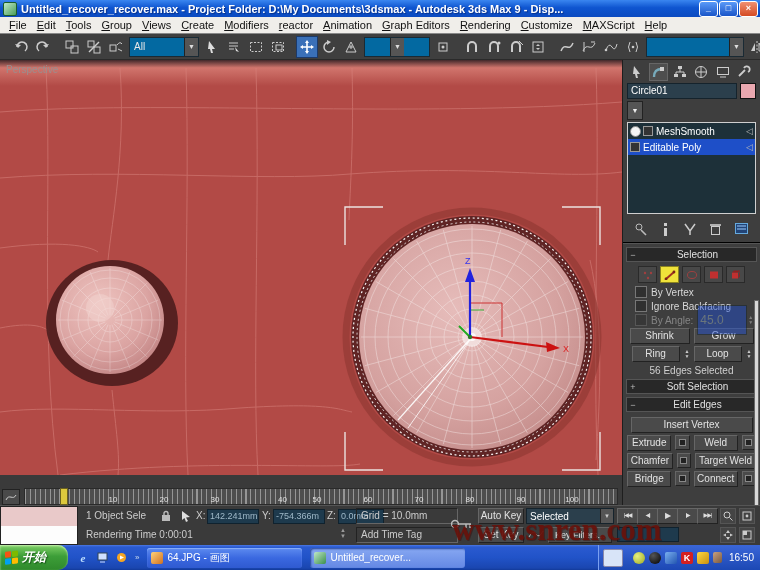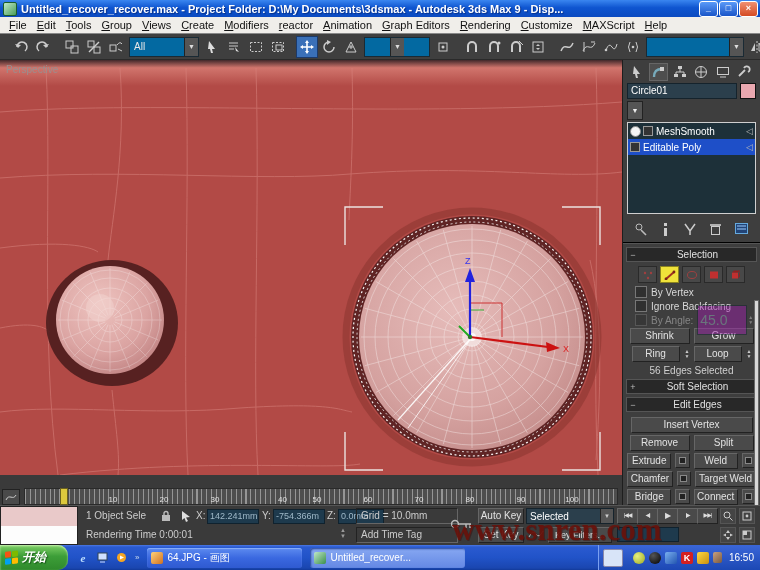--- a/index.html
+++ b/index.html
@@ -46,21 +46,21 @@
   #stacktools{display:flex;align-items:center;justify-content:space-between;padding:3px 10px;height:20px;border-bottom:2px groove #555;}
   .rollout{margin:3px 3px 0 3px;height:13px;background:#282828;border:1px solid #555;display:flex;align-items:center;color:#e0e0e0;}
   .rollout .pm{width:12px;text-align:center;font-size:9px;color:#bbb;}
   .rollout .rtitle{flex:1;text-align:center;font-size:10px;}
   .subobj-row{display:flex;justify-content:center;gap:3px;margin:4px 0 3px 0;}
   .sob{width:17px;height:15px;background:#484848;border:1px solid #2a2a2a;display:flex;align-items:center;justify-content:center;}
   .sob.active{background:#efe23a;border:1px solid #8a8220;}
   .cbrow{display:flex;align-items:center;margin:2px 0 2px 12px;height:12px;}
   .cb{width:10px;height:10px;background:#303030;border:1px solid #777;margin-right:4px;flex:none;}
   .cbrow.disabled{opacity:.45;}
-  .numfield{height:12px;background:#a21caf;border:1px solid #10222e;color:#9fb8c8;font-size:14px;line-height:12px;padding:8px 2px;width:44px;}
+  .numfield{height:12px;background:#1d4ed8;border:1px solid #10222e;color:#9fb8c8;font-size:12px;line-height:12px;padding:8px 2px;width:44px;}
   .spin{display:flex;flex-direction:column;justify-content:center;font-size:5px;color:#ccc;line-height:5px;margin-left:1px;}
   .btnrow{display:flex;justify-content:center;gap:4px;margin:2px 4px;}
   .pbtn{background:#4a4a4a;border:1px solid #666;border-bottom-color:#222;border-right-color:#222;color:#e2e2e2;font-size:10px;height:14px;line-height:14px;text-align:center;}
   .w58{width:58px;} .w46{width:46px;} .w62{width:62px;}
   .wide{width:120px;}
   .setbox{width:13px;height:13px;background:#4a4a4a;border:1px solid #666;border-bottom-color:#222;border-right-color:#222;display:flex;align-items:center;justify-content:center;}
   .setbox i{width:5px;height:5px;background:#222;border:1px solid #888;display:block;}
   .selinfo{text-align:center;color:#cfcfcf;font-size:10px;margin:3px 0;}
   #panel-scroll{position:absolute;right:1px;top:240px;width:3px;height:260px;background:#d8d8d8;border:1px solid #666;}
   
@@ -594,24 +594,20 @@
       <span class="rtitle">Soft Selection</span>
     </div>
     <div class="rollout">
       <span class="pm">−</span>
       <span class="rtitle">Edit Edges</span>
     </div>
     <div class="btnrow" style="margin-top:5px;">
       <div class="pbtn wide">Insert Vertex</div>
     </div>
     <div class="btnrow">
-      <div class="pbtn w58">Remove</div>
-      <div class="pbtn w58">Split</div>
-    </div>
-    <div class="btnrow">
       <div class="pbtn w46">Extrude</div>
       <div class="setbox">
           <i></i>
         </div>
       <div class="pbtn w46">Weld</div>
       <div class="setbox">
           <i></i>
         </div>
     </div>
     <div class="btnrow">

